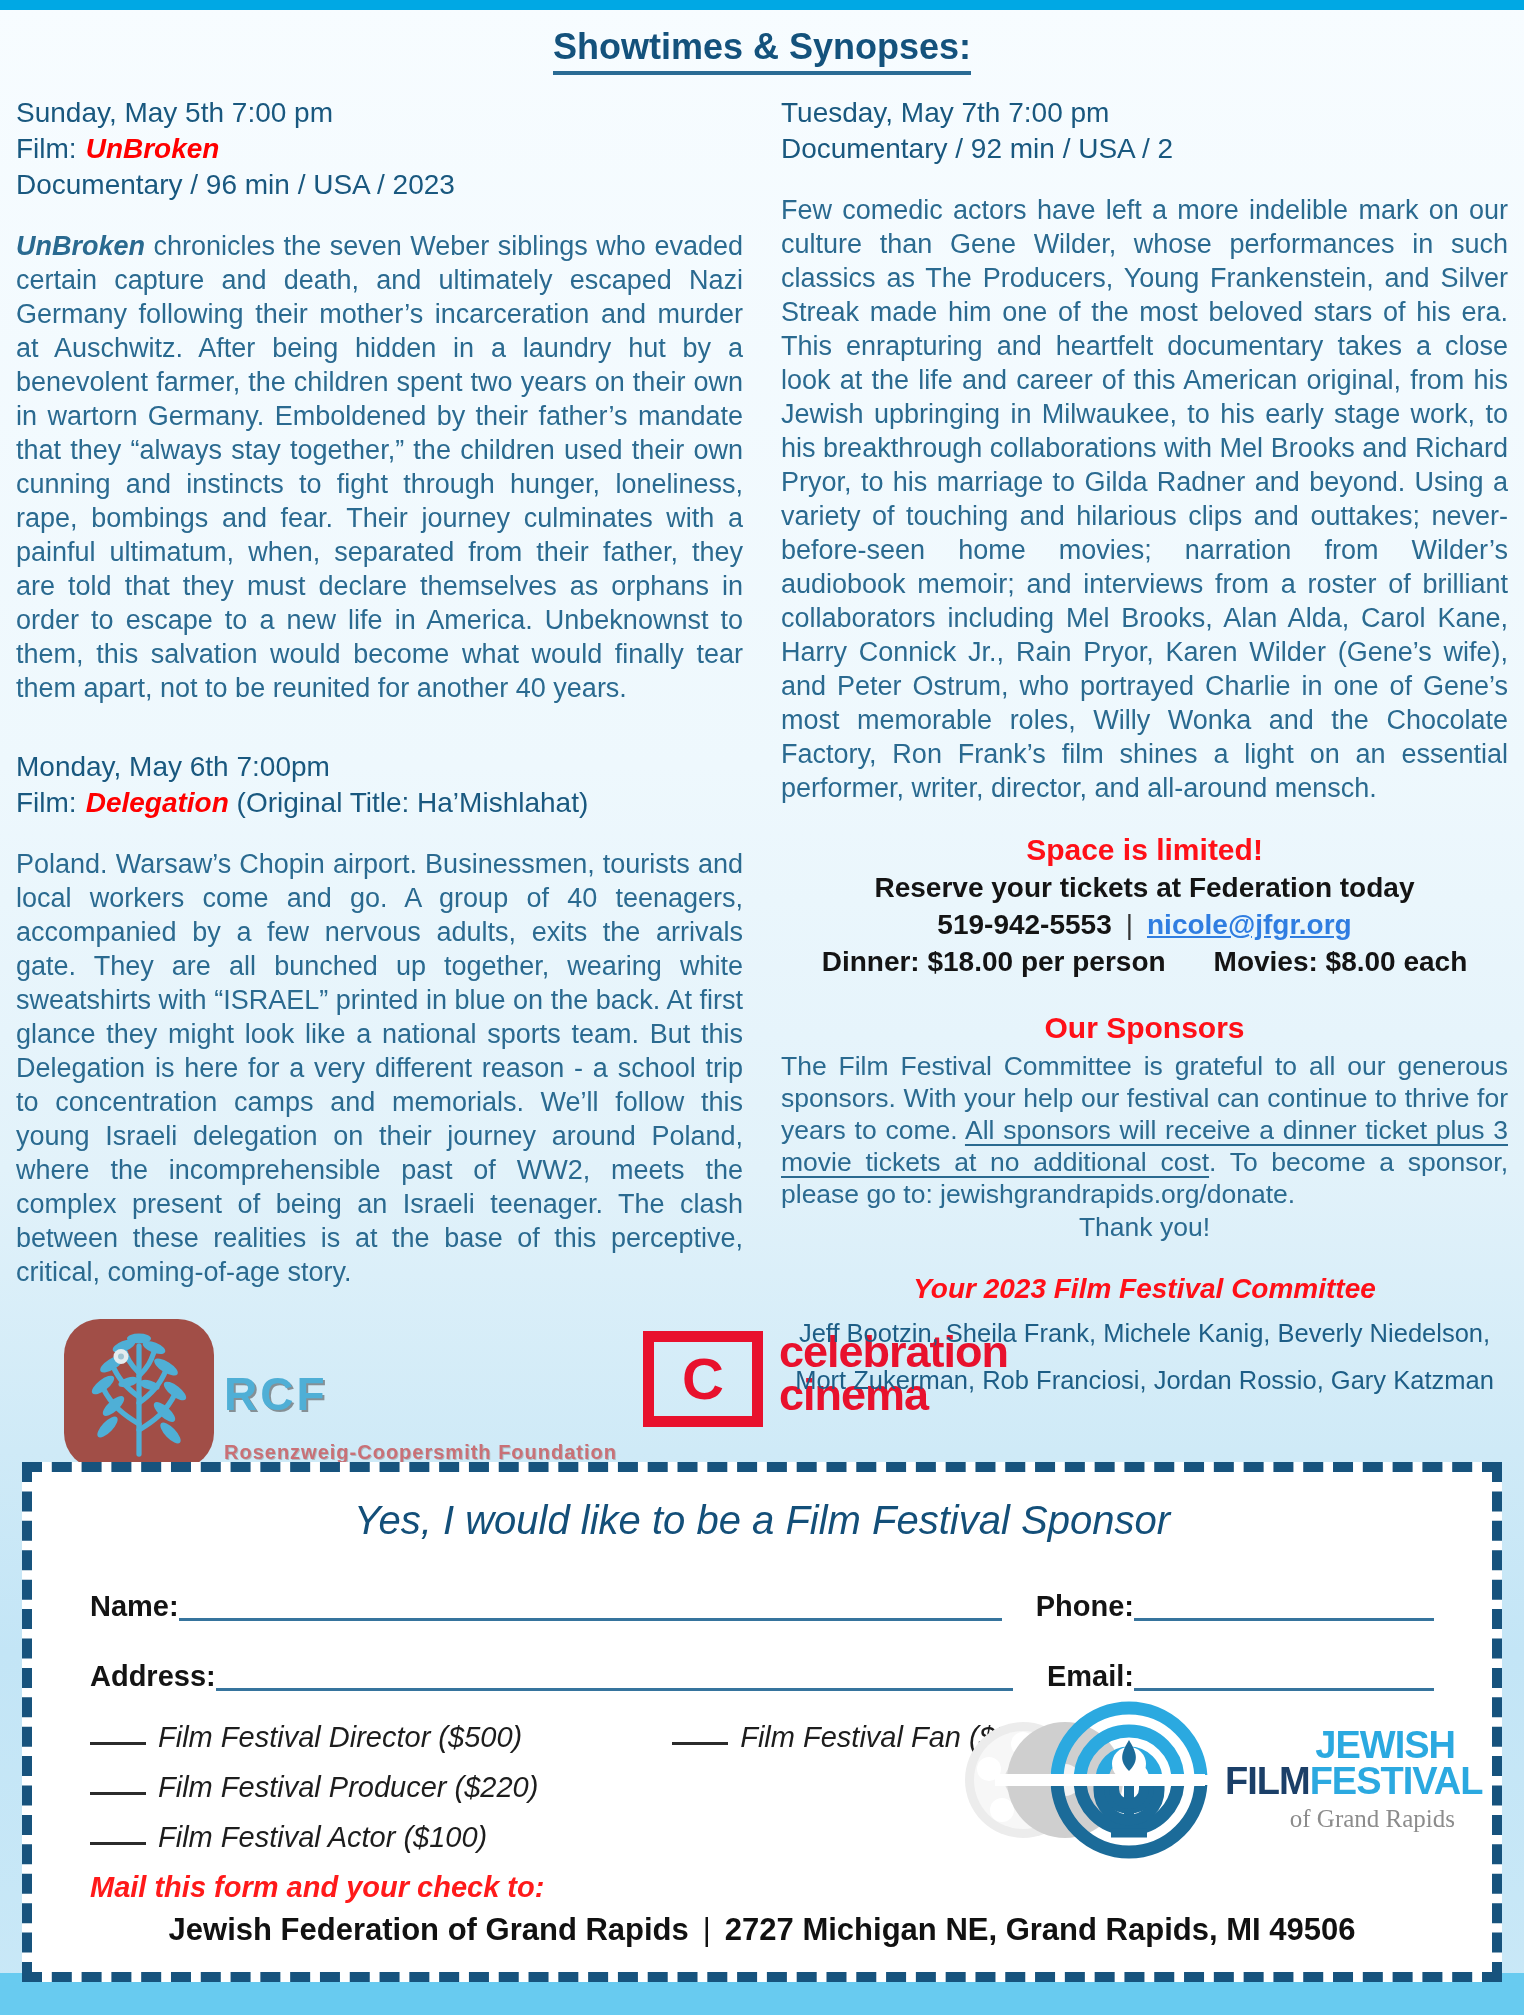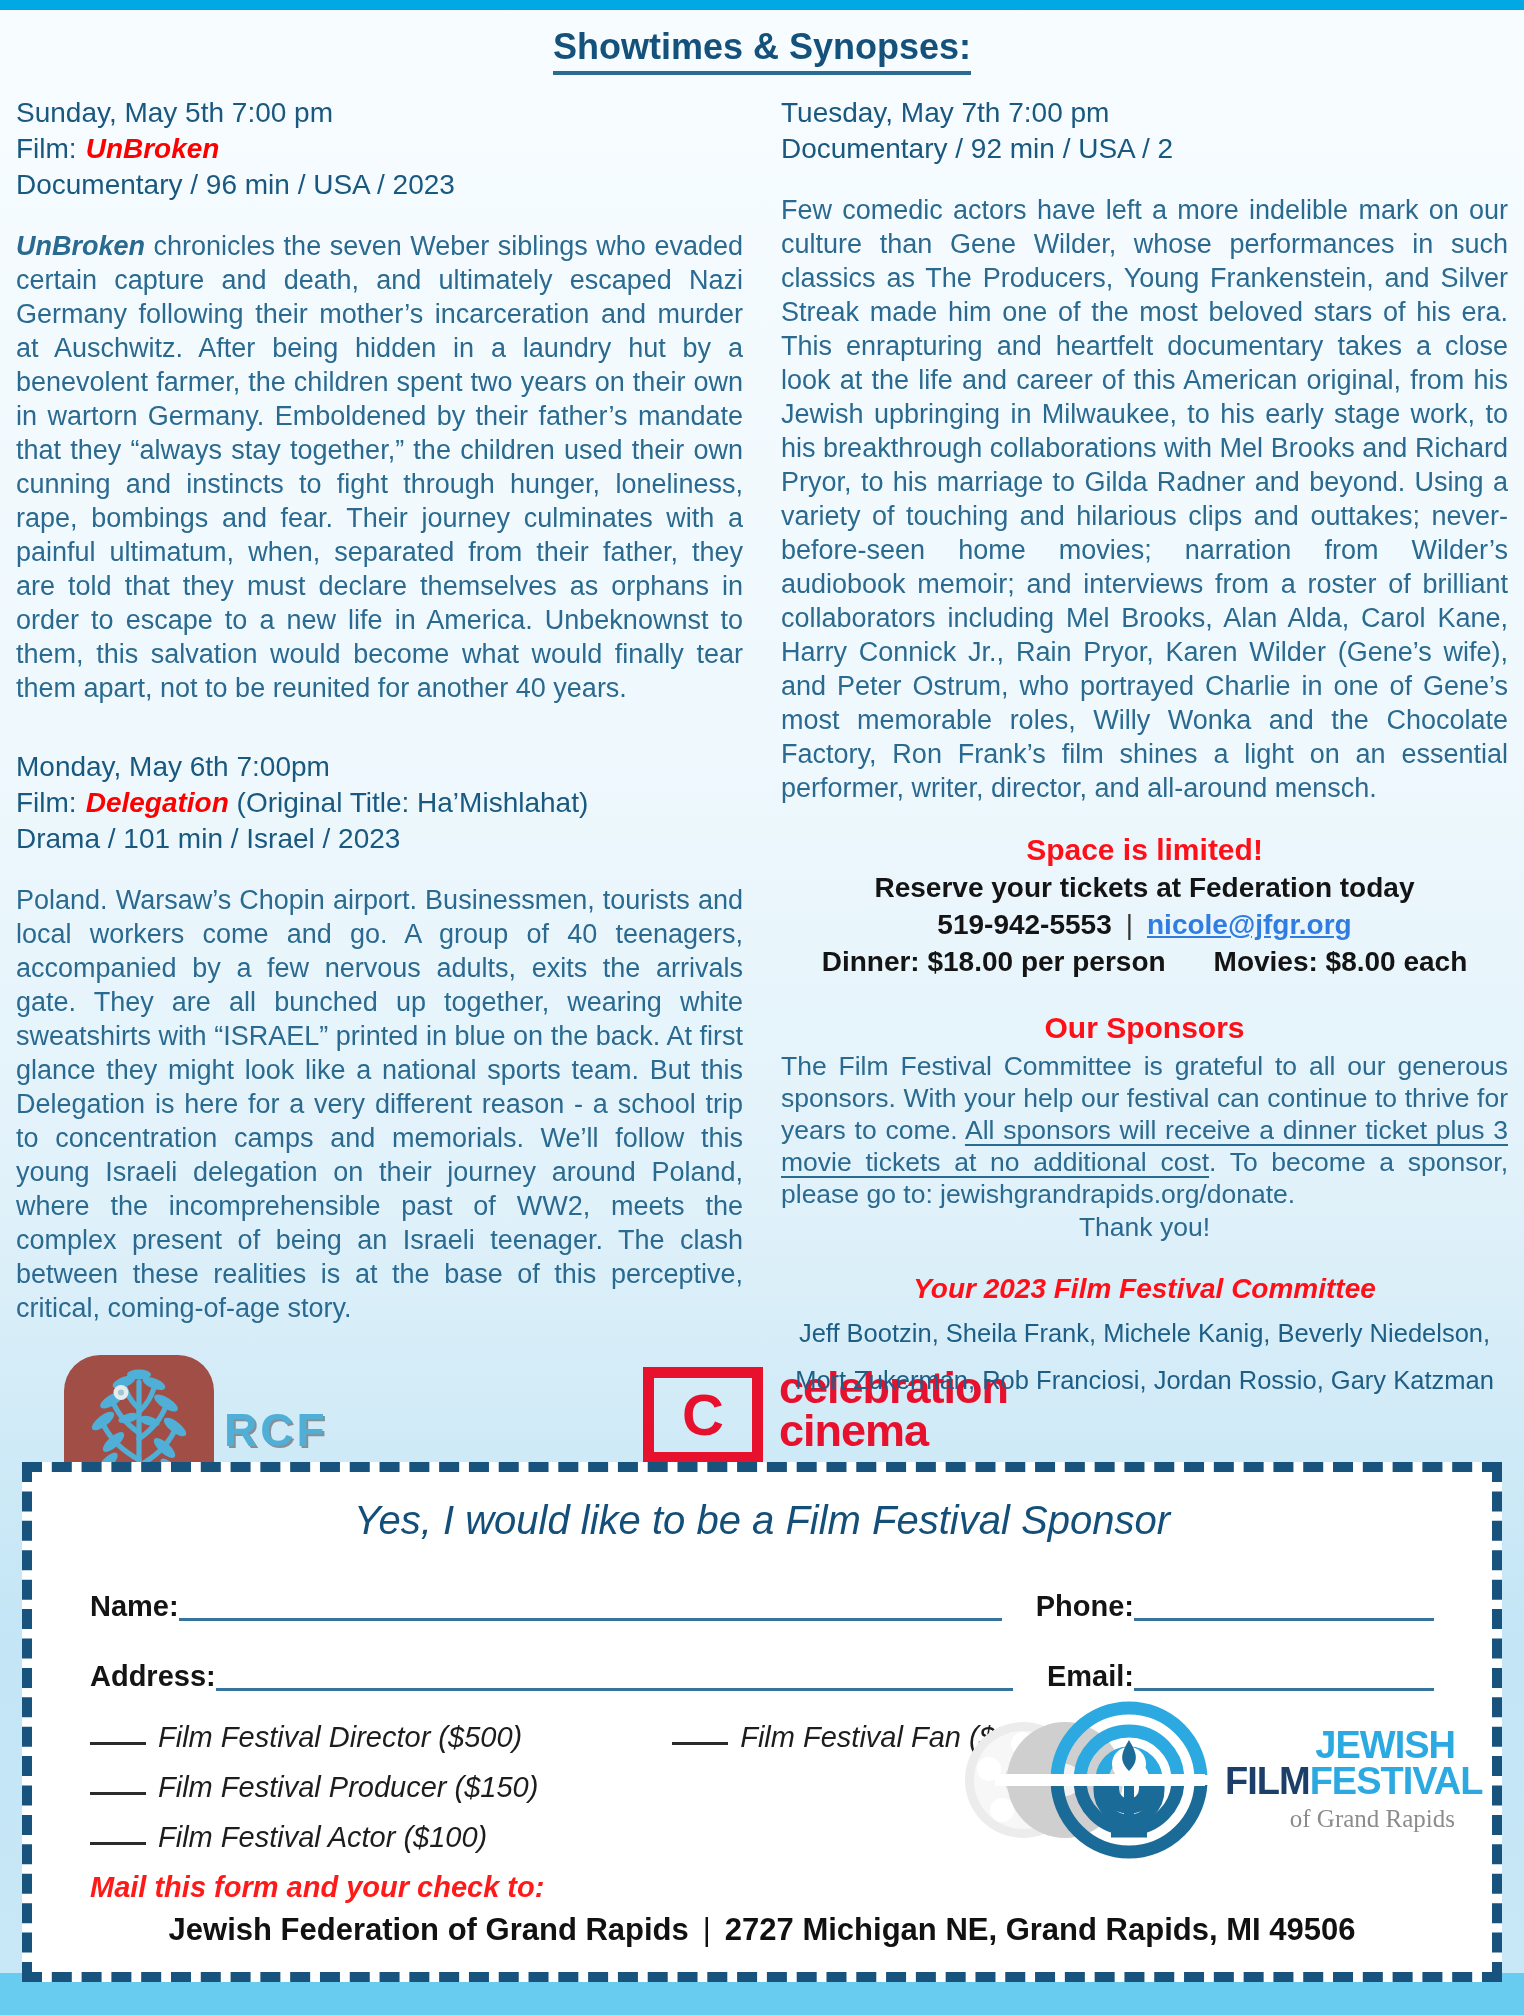--- a/index.html
+++ b/index.html
@@ -102,21 +102,20 @@
         </div>
         <div class="film-head">Documentary / 96 min / USA / 2023</div>
         <p class="synopsis"><span class="syn-lead">UnBroken</span><span> chronicles the seven Weber siblings who evaded certain capture and death, and ultimately escaped Nazi Germany following their mother’s incarceration and murder at Auschwitz. After being hidden in a laundry hut by a benevolent farmer, the children spent two years on their own in wartorn Germany. Emboldened by their father’s mandate that they “always stay together,” the children used their own cunning and instincts to fight through hunger, loneliness, rape, bombings and fear. Their journey culminates with a painful ultimatum, when, separated from their father, they are told that they must declare themselves as orphans in order to escape to a new life in America. Unbeknownst to them, this salvation would become what would finally tear them apart, not to be reunited for another 40 years.</span></p>
       </section>
 
       <section class="film second">
         <div class="film-head">Monday, May 6th 7:00pm</div>
         <div class="film-head">
           <span>Film:</span><span class="film-title">Delegation</span><span> (Original Title: Ha’Mishlahat)</span>
         </div>
-        <div class="film-head">Drama / 101 min / Israel / 2023</div>
         <p class="synopsis"><span class="syn-lead"></span><span>Poland. Warsaw’s Chopin airport. Businessmen, tourists and local workers come and go. A group of 40 teenagers, accompanied by a few nervous adults, exits the arrivals gate. They are all bunched up together, wearing white sweatshirts with “ISRAEL” printed in blue on the back. At first glance they might look like a national sports team. But this Delegation is here for a very different reason - a school trip to concentration camps and memorials. We’ll follow this young Israeli delegation on their journey around Poland, where the incomprehensible past of WW2, meets the complex present of being an Israeli teenager. The clash between these realities is at the base of this perceptive, critical, coming-of-age story.</span></p>
       </section>
 
       <div class="logos-row">
         <div class="rcf">
           <div class="rcf-badge">
             <svg viewBox="0 0 100 100" width="150" height="150">
               <g stroke="#4FAFD6" stroke-width="3.5" fill="none" stroke-linecap="round">
                 <path d="M50 90 V18"></path>
                 <path d="M50 70 C40 64 32 58 26 46"></path>
@@ -214,21 +213,21 @@
 
     <div class="levels">
       <div class="level-row">
         <span class="blank"></span>
         <span class="level-label">Film Festival Director ($500)</span>
         <span class="blank fan-blank"></span>
         <span class="level-label">Film Festival Fan ($50)</span>
       </div>
       <div class="level-row">
         <span class="blank"></span>
-        <span class="level-label">Film Festival Producer ($150)</span>
+        <span class="level-label">Film Festival Producer ($220)</span>
       </div>
       <div class="level-row">
         <span class="blank"></span>
         <span class="level-label">Film Festival Actor ($100)</span>
       </div>
     </div>
 
     <div class="mail-note">Mail this form and your check to:</div>
     <div class="mail-addr">
       <span>Jewish Federation of Grand Rapids</span><span class="addr-sep">|</span><span>2727 Michigan NE, Grand Rapids, MI 49506</span>

